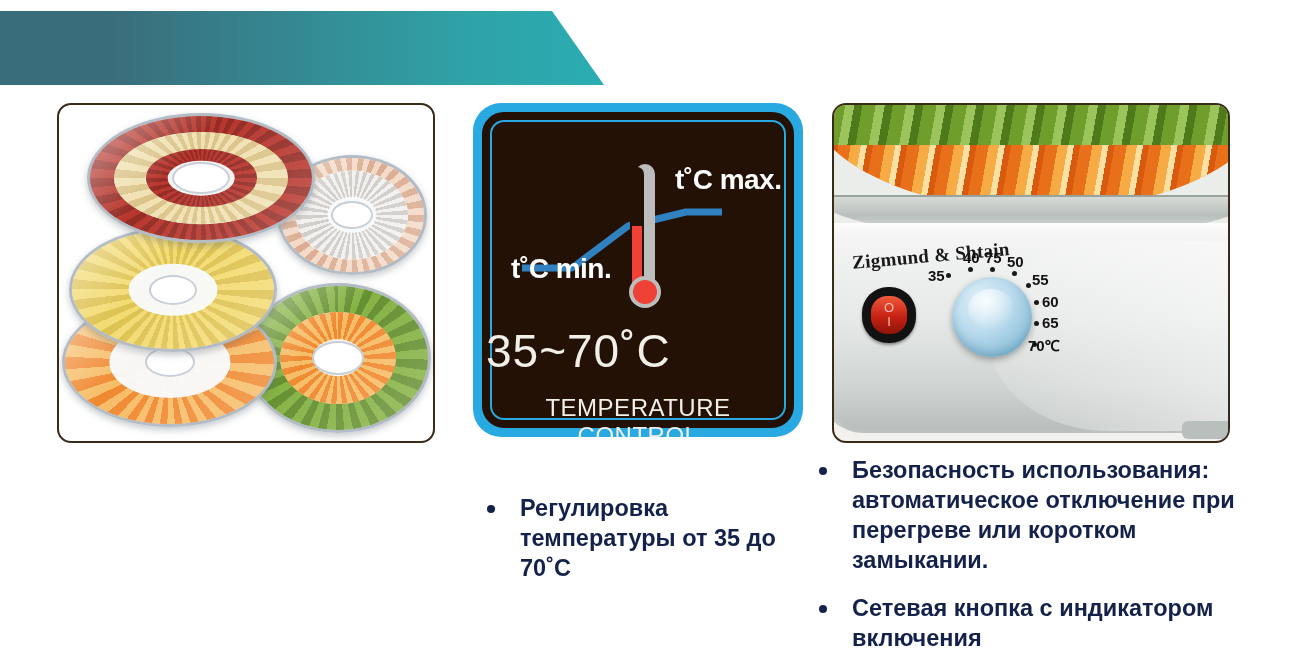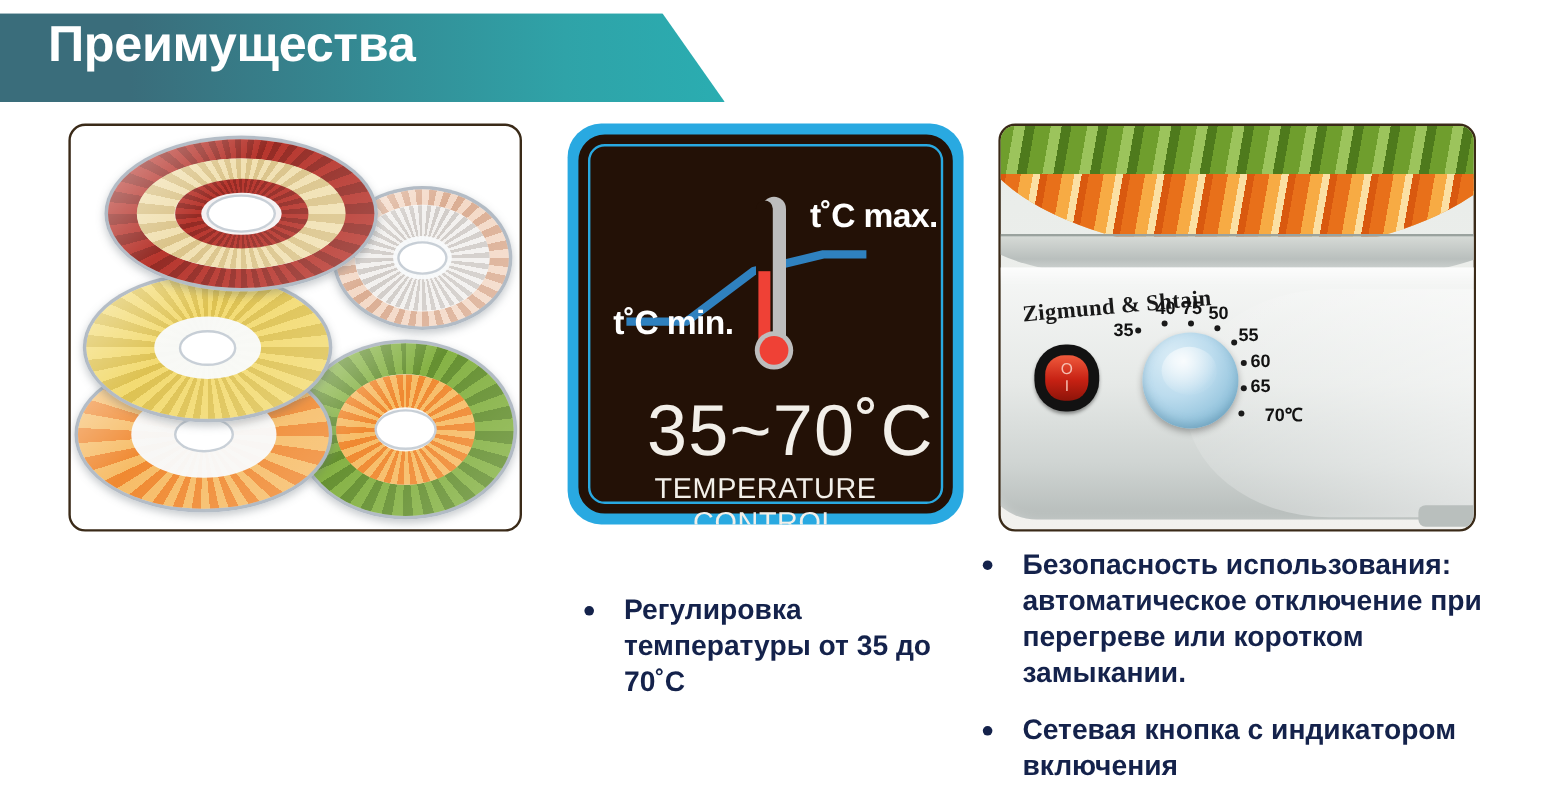--- a/index.html
+++ b/index.html
@@ -119,22 +119,22 @@
     position:absolute; left: 189px; top: 48px;
     color:#fff; font-size: 28px; font-weight: bold; letter-spacing:-0.5px;
     white-space: nowrap;
   }
   .tmin {
     position:absolute; left: 25px; top: 137px;
     color:#fff; font-size: 28px; font-weight: bold; letter-spacing:-0.5px;
     white-space: nowrap;
   }
   .range {
-    position:absolute; left:0; right:12px; top: 208px; text-align:right;
-    color:#f2efe9; font-size: 60px; font-weight: 400; letter-spacing: 1px;
+    position:absolute; left:0; right:0; top: 208px; text-align:left;
+    color:#f2efe9; font-size: 46px; font-weight: 400; letter-spacing: 1px;
   }
   .range-label {
     position:absolute; left:0; right:0; top: 278px; text-align:center;
     color:#f2efe9; font-size: 24px; font-weight: 400; letter-spacing: 0.5px;
   }
 
   
   #panel-device {
     left: 832px; top: 103px; width: 398px; height: 340px;
     border: 2px solid #3a2a18; border-radius: 14px;
@@ -238,21 +238,20 @@
     width: 8px; height: 8px; border-radius: 50%;
     background: #14224b;
   }
 </style>
 </head>
 <body>
 
 <div class="page">
 
   <div class="banner"></div>
-  <div class="banner-title">Преимущества</div>
 
   <div class="panel" id="panel-trays">
 
     <div class="tray" id="tray-5">
       <div class="seg ring r-kiwi"></div>
       <div class="ring-mask" style="width:64%;height:64%"></div>
       <div class="seg ring r-orange" style="left:18%;top:18%;width:64%;height:64%"></div>
       <div class="ring-mask" style="width:28%;height:26%"></div>
       <div class="hub"></div>
       <div class="gloss"></div>
@@ -350,21 +349,21 @@
       <div class="tick" style="left:84px; top:38px;"></div>
       <div class="tick-lbl" style="left:90px; top:26px;">55</div>
 
       <div class="tick" style="left:92px; top:55px;"></div>
       <div class="tick-lbl" style="left:100px; top:48px;">60</div>
 
       <div class="tick" style="left:92px; top:76px;"></div>
       <div class="tick-lbl" style="left:100px; top:69px;">65</div>
 
       <div class="tick" style="left:90px; top:97px;"></div>
-      <div class="tick-lbl" style="left:112px; top:90px;">70℃</div>
+      <div class="tick-lbl" style="left:86px; top:90px;">70℃</div>
     </div>
 
     <div class="dev-foot"></div>
   </div>
 
 
   <div class="col" id="col-2">
     <ul class="bullets">
       <li>Регулировка температуры от 35 до 70˚С</li>
     </ul>

